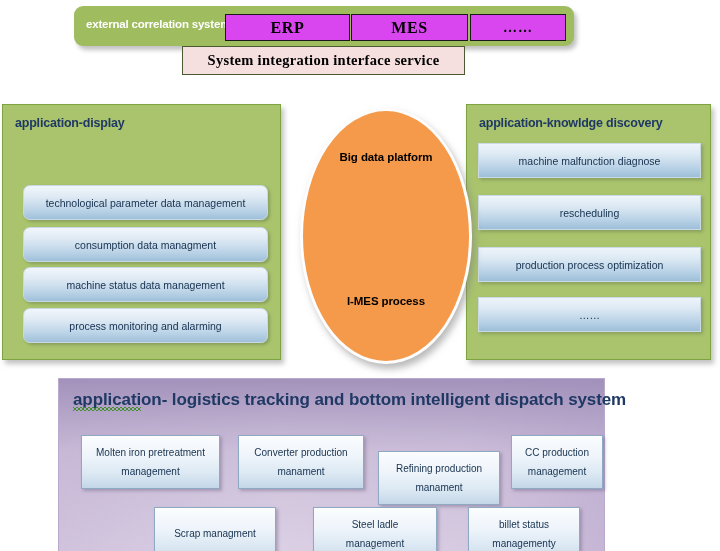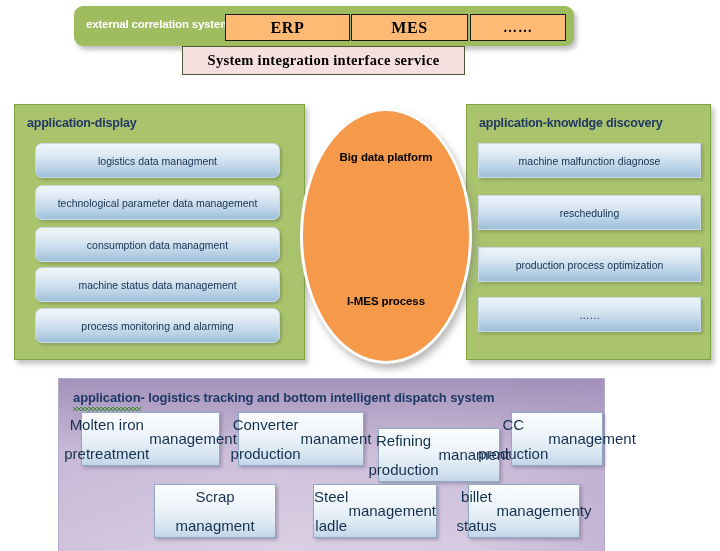--- a/index.html
+++ b/index.html
@@ -38,21 +38,21 @@
     font-size: 11.5px;
     font-weight: bold;
     color: #ffffff;
     letter-spacing: -0.2px;
     white-space: nowrap;
   }
   .ext-box {
     position: absolute;
     top: 8px;
     height: 25px;
-    background: #fdba74;
+    background: #d946ef;
     border: 1.3px solid #1a1a1a;
     font-family: "Liberation Serif", serif;
     font-weight: bold;
     font-size: 16px;
     color: #000000;
     display: flex;
     align-items: center;
     justify-content: center;
     letter-spacing: 0.6px;
   }
@@ -77,21 +77,21 @@
     letter-spacing: 0.3px;
   }
 
   
   .green-panel {
     position: absolute;
     background: #a9c46d;
     border: 1.4px solid #7ea341;
     box-shadow: 3px 4px 5px rgba(120,120,120,0.45);
   }
-  #panel-display   { left: 14px;   top: 104px; width: 277px; height: 254px; padding-left: 12px; }
+  #panel-display   { left: 2px;   top: 104px; width: 277px; height: 254px; }
   #panel-knowledge { left: 466px; top: 104px; width: 243px; height: 254px; }
   .panel-title {
     position: absolute;
     left: 12px; top: 11px;
     font-size: 12.5px;
     font-weight: bold;
     color: #1f3864;
     letter-spacing: -0.2px;
     white-space: nowrap;
   }
@@ -158,21 +158,21 @@
     left: 58px; top: 378px;
     width: 545px; height: 173px;
     background:
       linear-gradient(to bottom, rgba(160,143,185,0.95) 0%, rgba(196,182,212,0.55) 42%, rgba(226,216,232,0.25) 100%),
       linear-gradient(to right, #cbbcd9 0%, #d9cde3 40%, #d3c6df 75%, #bdaacf 100%);
     border: 1px solid #b9a9cc;
   }
   #logistics-title {
     position: absolute;
     left: 14px; top: 11px;
-    font-size: 13px;
+    font-size: 17px;
     font-weight: bold;
     color: #1f3864;
     letter-spacing: -0.1px;
     white-space: nowrap;
   }
   #logistics-title-squiggle {
     position: absolute;
     left: 14px; top: 28px;
     width: 68px; height: 4px;
     background-image:
@@ -180,46 +180,46 @@
       linear-gradient(-45deg, transparent 45%, #3f8f2f 45%, #3f8f2f 55%, transparent 55%);
     background-size: 4px 4px;
     background-repeat: repeat-x;
   }
   .pbtn {
     position: absolute;
     border: 1px solid #8fa9c4;
     background: linear-gradient(to bottom, #fbfdfe 0%, #eef4fa 40%, #dae7f2 75%, #c3d6e8 100%);
     box-shadow: 2px 2px 3px rgba(110,100,130,0.45);
     display: flex;
-    flex-direction: row;
-    align-items: center;
-    justify-content: center;
-    font-size: 15px;
+    flex-direction: column;
+    align-items: center;
+    justify-content: center;
+    font-size: 10px;
     color: #16314f;
     text-align: center;
     line-height: 1.95;
+    margin-top: 23px;
   }
 </style>
 </head>
 <body>
 
 <div class="stage">
 
   <div id="top-bar">
     <div id="top-bar-label">external correlation system</div>
     <div class="ext-box" id="ext-erp">ERP</div>
     <div class="ext-box" id="ext-mes">MES</div>
     <div class="ext-box" id="ext-more">……</div>
   </div>
 
   <div id="integration-bar">System integration interface service</div>
 
   <div class="green-panel" id="panel-display">
     <div class="panel-title">application-display</div>
-    <div class="rbtn" style="top:38px">logistics data managment</div>
     <div class="rbtn" style="top:80px">technological parameter data management</div>
     <div class="rbtn" style="top:162px">machine status data management</div>
     <div class="rbtn" style="top:122px">consumption data managment</div>
     <div class="rbtn" style="top:203px">process monitoring and alarming</div>
   </div>
 
   <div class="green-panel" id="panel-knowledge">
     <div class="panel-title">application-knowldge discovery</div>
     <div class="sbtn" style="top:38px">machine malfunction diagnose</div>
     <div class="sbtn" style="top:90px">rescheduling</div>

